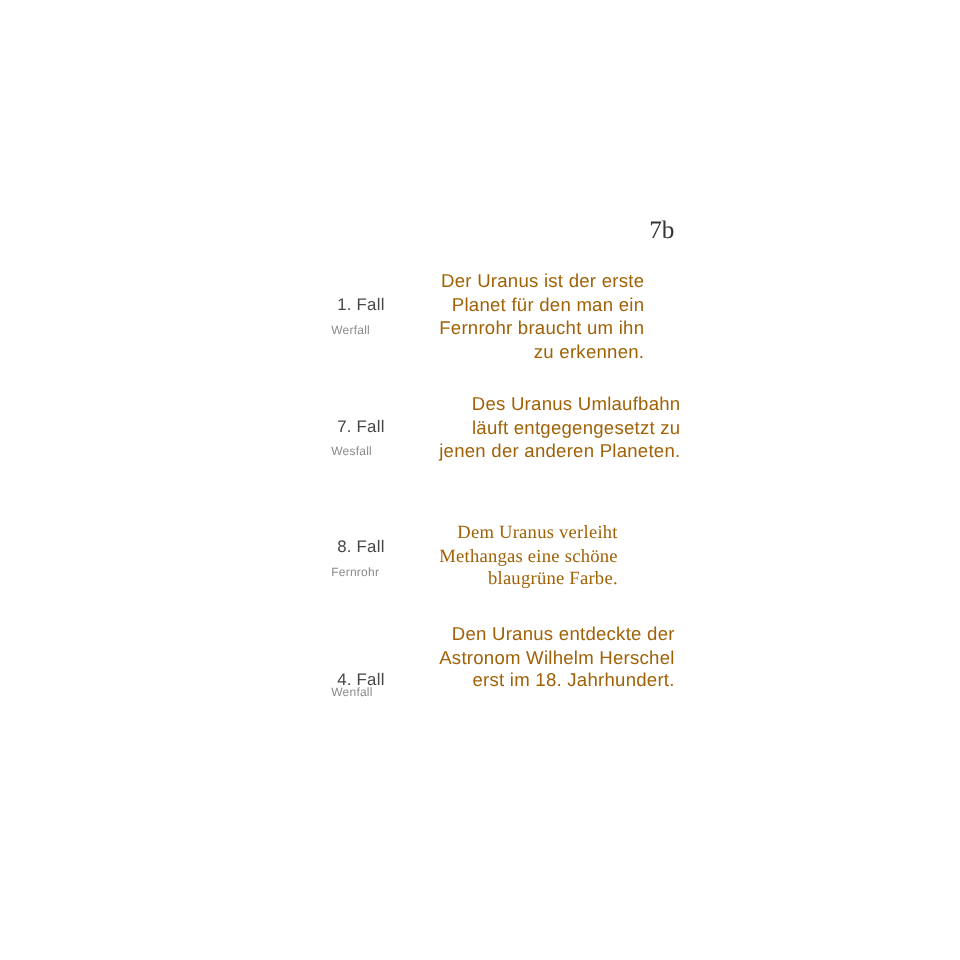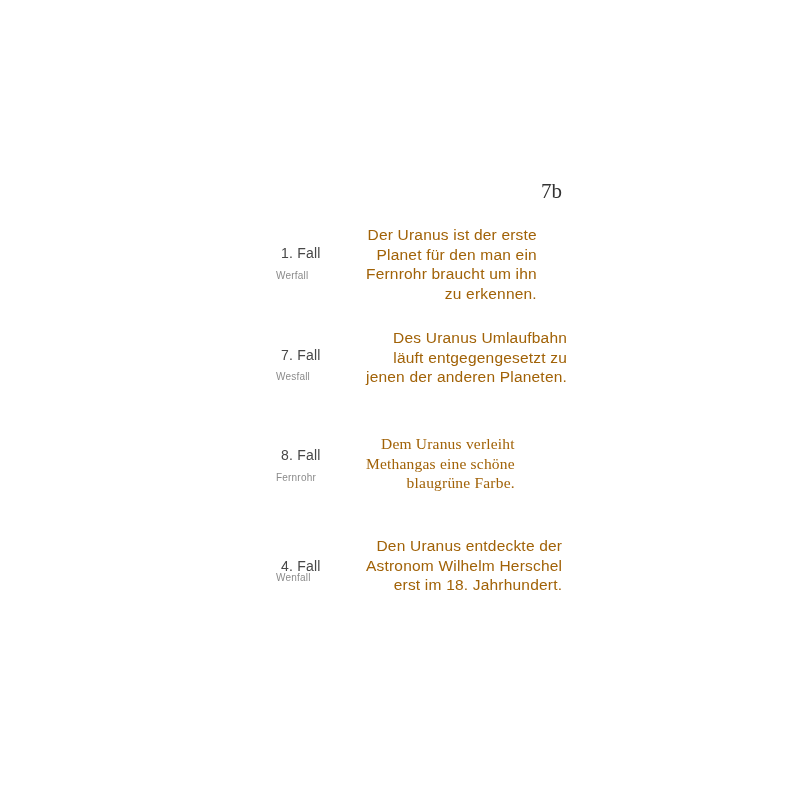--- a/index.html
+++ b/index.html
@@ -55,21 +55,21 @@
   .b2-label { top: 347px; }
   .b2-small { top: 371px; }
   .b2-text  { top: 328px; }
   
   .b3-label { top: 447px; }
   .b3-small { top: 472px; }
   .b3-text  { top: 434px; font-family: Liberation Serif, serif; }
   
   .b4-label { top: 546px; margin-top: 12px; }
   .b4-small { top: 572px; text-align: center; }
-  .b4-text  { top: 536px; }
+  .b4-text  { top: 519px; }
 </style>
 </head>
 <body>
 
 <div class="page">
 
   <div class="page-number">7b</div>
 
   <div class="case-label b1-label">1. Fall</div>
   <div class="case-small b1-small">Werfall</div>

